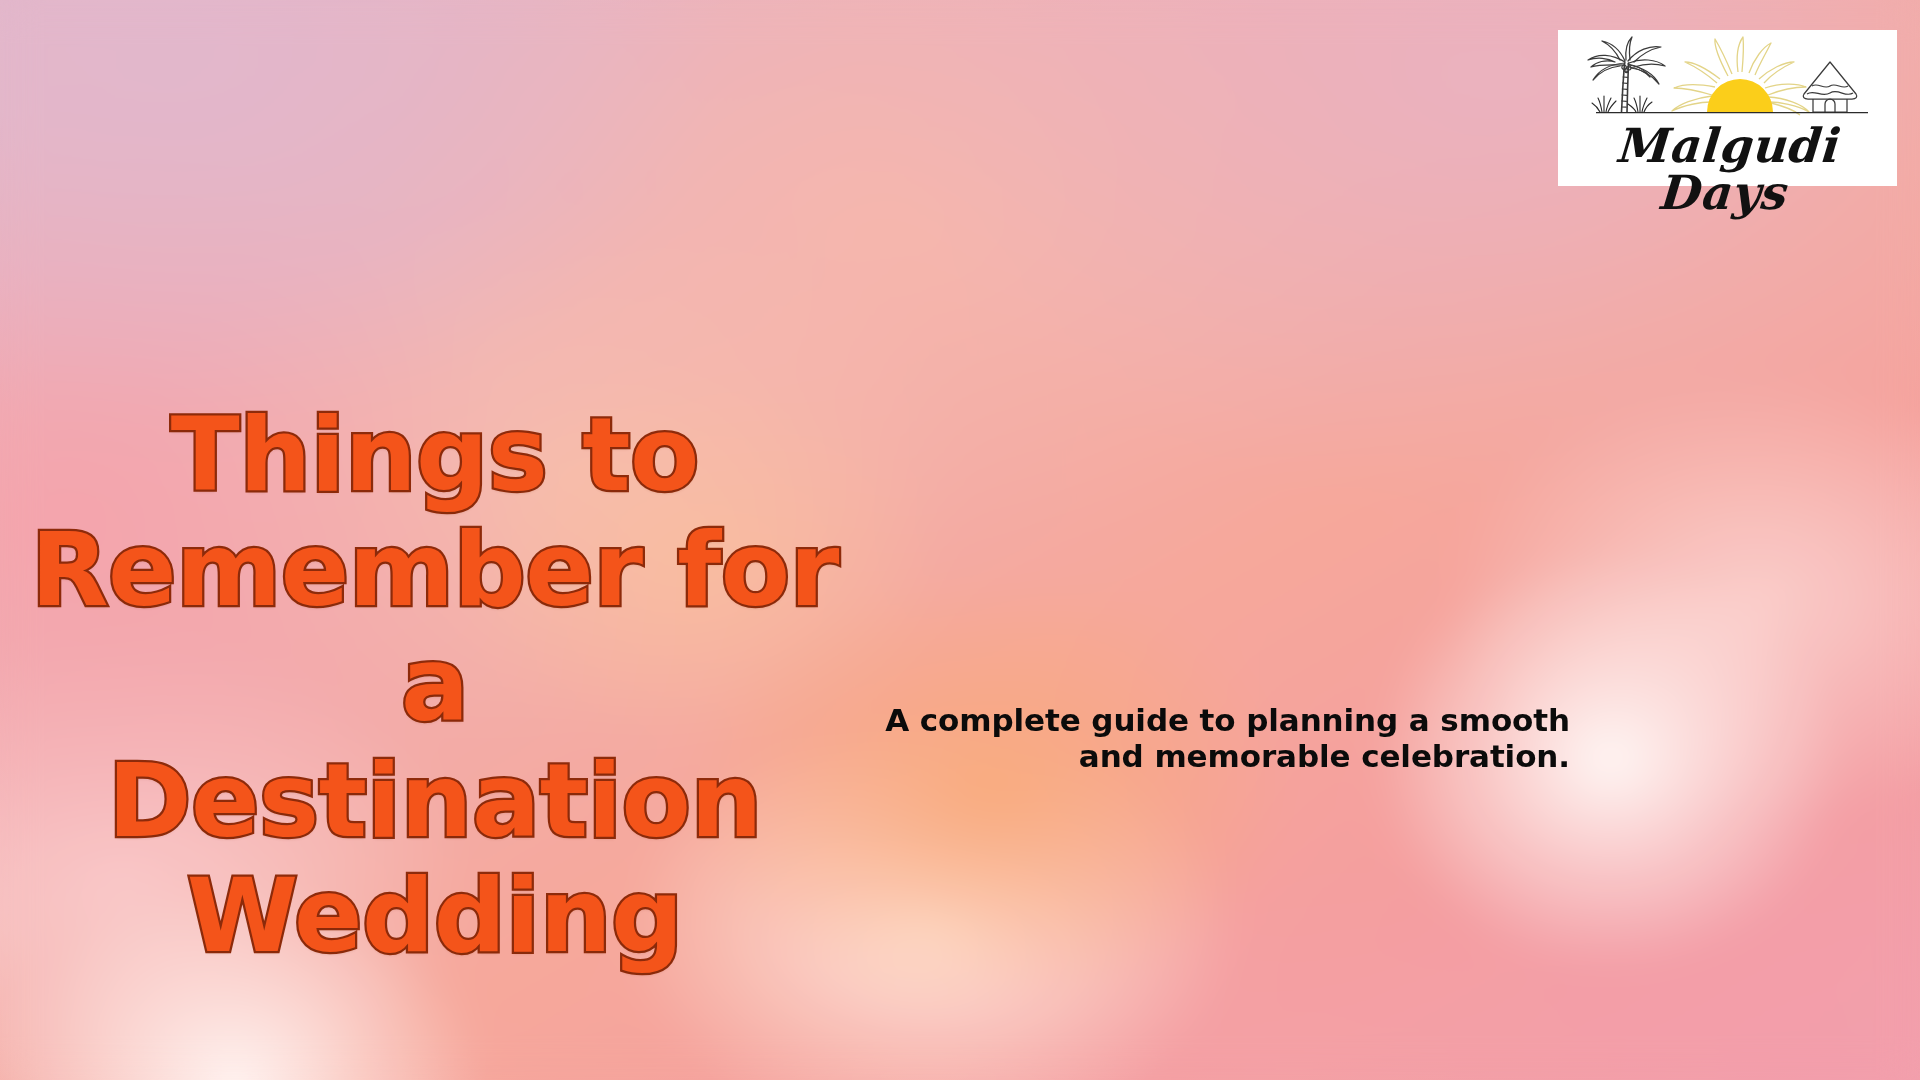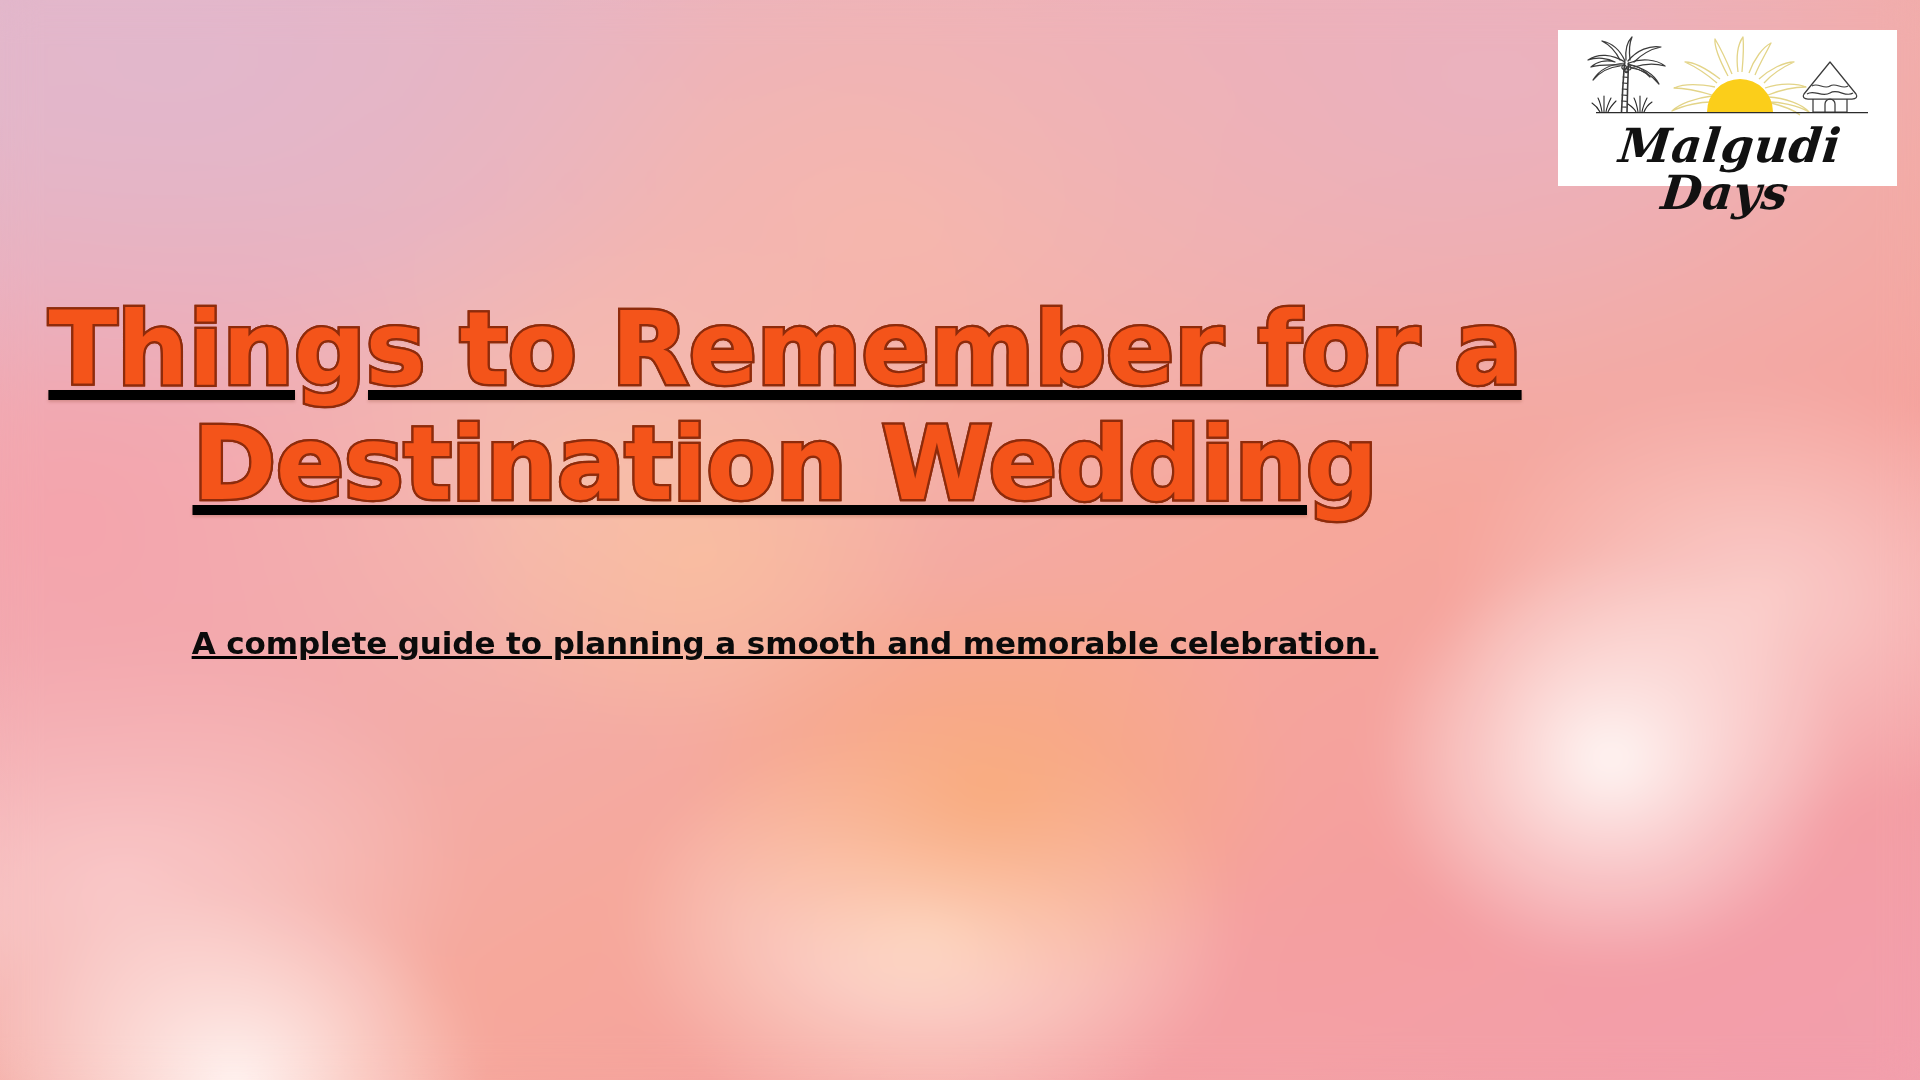--- a/index.html
+++ b/index.html
@@ -70,47 +70,45 @@
   }
 
   
   #text-block {
     position: absolute;
     left: 0;
     top: 0;
     width: 1570px;
     height: 1080px;
     display: flex;
-    flex-direction: column;
     align-items: center;
     justify-content: flex-start;
     padding-top: 292px;
     box-sizing: border-box;
-    text-decoration: underline;
   }
 
   #headline {
     margin: 0;
     text-align: center;
     font-family: "DejaVu Sans", "Liberation Sans", sans-serif;
     font-size: 101px;
     font-weight: 700;
     line-height: 1.14;
     letter-spacing: -0.5px;
     color: #F4541A;
     -webkit-text-stroke: 4.5px #8E2B0B;
     paint-order: stroke fill;
     text-shadow: 0 2px 3px rgba(120, 40, 10, 0.22);
     white-space: pre-line;
   }
 
   #subtitle {
     margin: 0;
     padding-top: 103px;
-    text-align: left;
+    text-align: right;
     font-family: "DejaVu Sans", "Liberation Sans", sans-serif;
     font-size: 31px;
     font-weight: 700;
     letter-spacing: -0.1px;
     color: #0B0B0B;
   }
 
   
   #logo-card {
     position: absolute;

